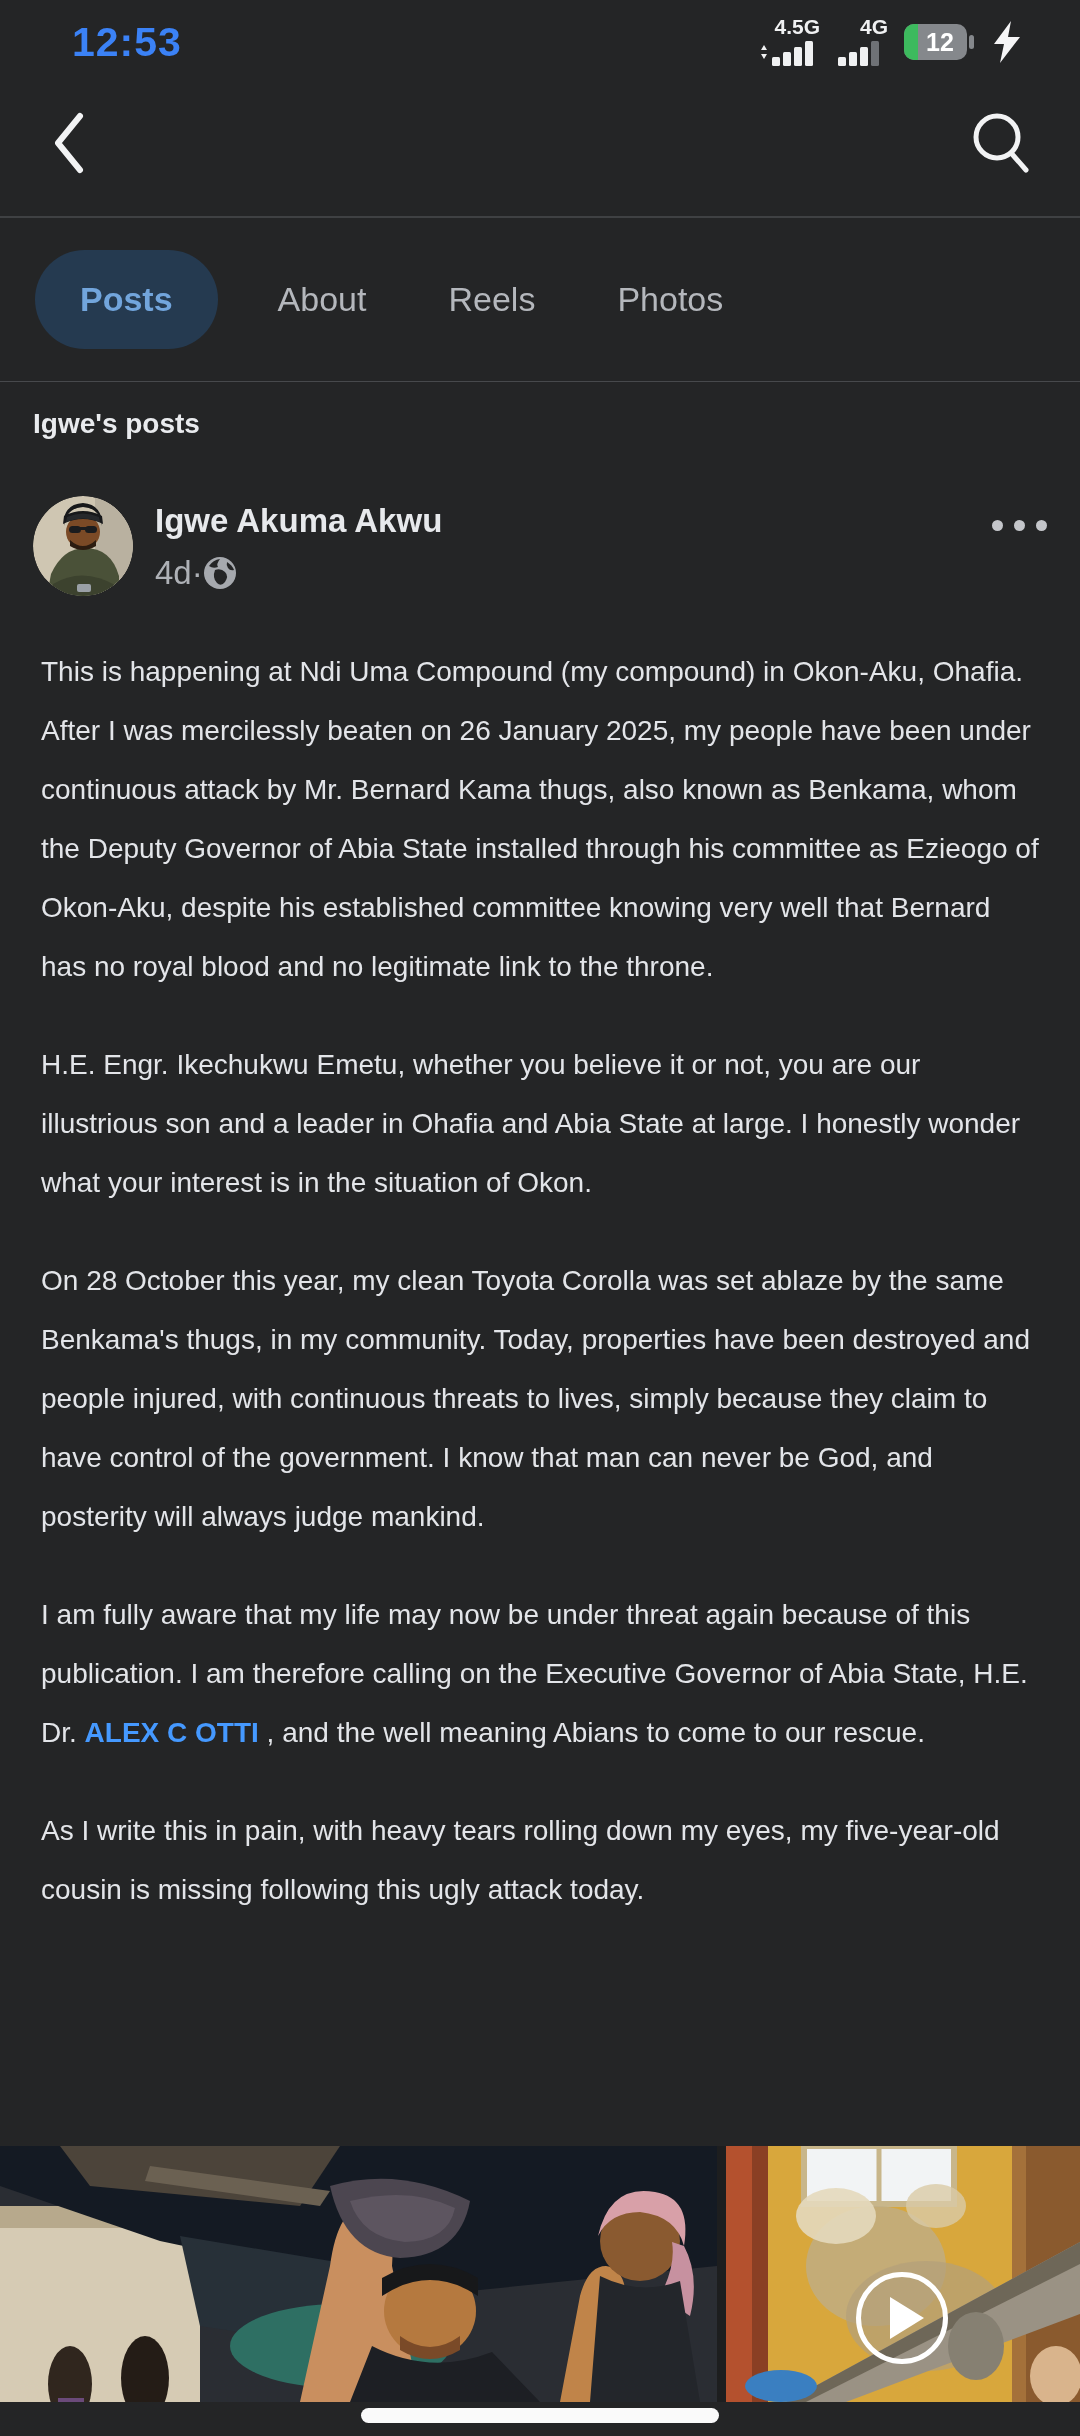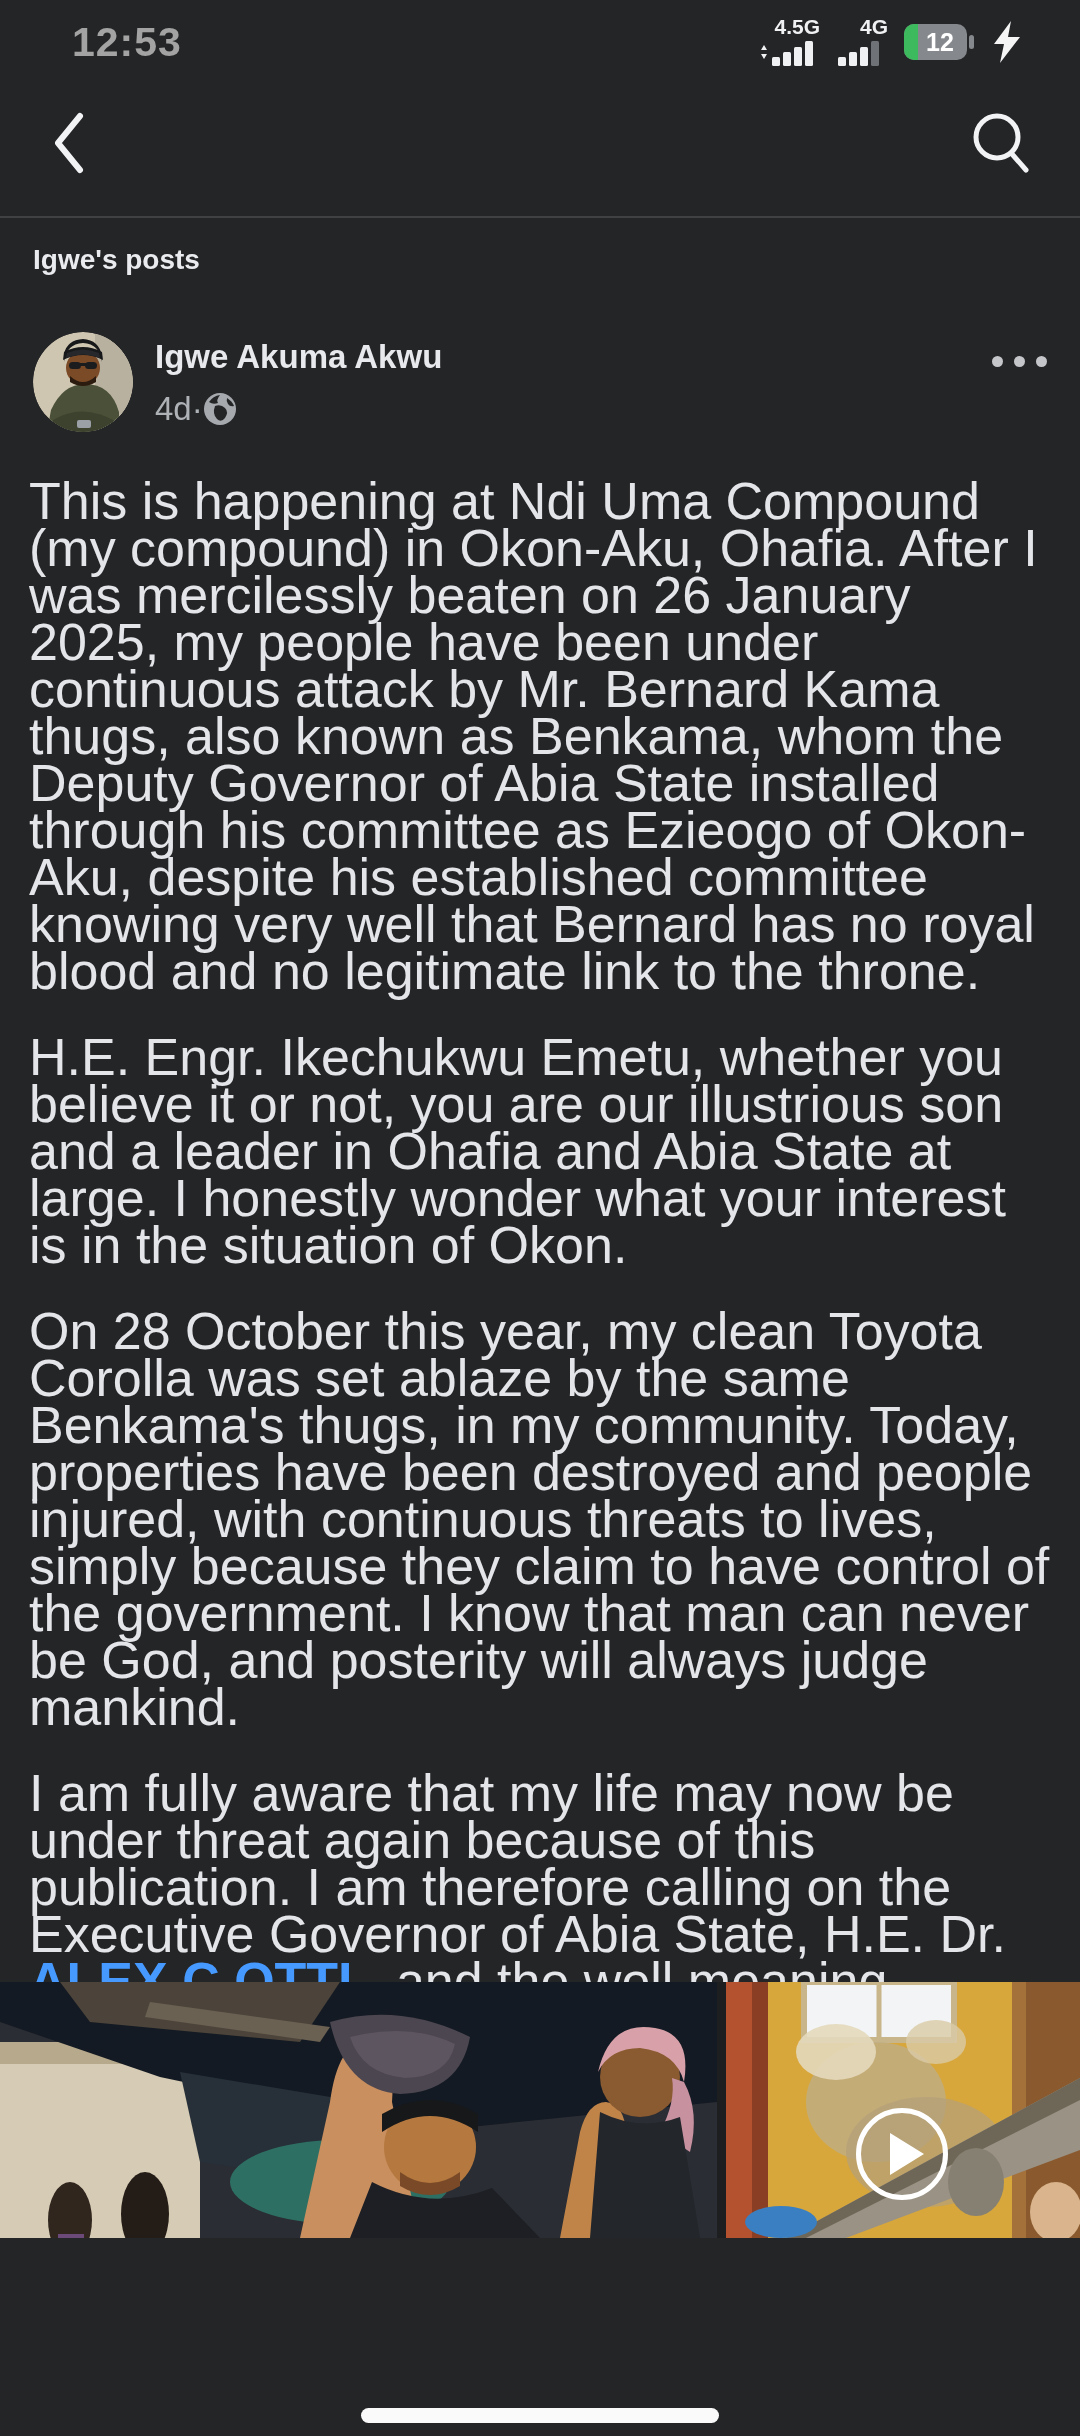--- a/index.html
+++ b/index.html
@@ -4,21 +4,21 @@
 <style>
   html,body{margin:0;padding:0;background:#000;}
   *{box-sizing:border-box;}
   .screen{
     position:relative;width:1080px;height:2436px;background:#242526;
     font-family:"Liberation Sans", sans-serif;color:#e4e6eb;overflow:hidden;
   }
   
   .statusbar{height:70px;display:flex;align-items:center;justify-content:space-between;
     padding:14px 58px 0 72px;}
-  .time{font-size:41px;font-weight:bold;color:#a3a3a3;letter-spacing:1px;}
+  .time{font-size:41px;font-weight:bold;color:#3b82f6;letter-spacing:1px;}
   .status-right{display:flex;align-items:center;gap:16px;}
   .netgroup{display:flex;flex-direction:column;align-items:flex-end;line-height:1;text-align:center;}
   .netlabel{font-size:21px;font-weight:bold;color:#f0f1f2;margin-bottom:1px;}
   
   .navbar{height:148px;display:flex;align-items:center;justify-content:space-between;
     padding:0 48px 0 52px;border-bottom:2px solid #3f4143;}
   
   .tabsrow{height:164px;display:flex;align-items:center;padding-left:35px;
     border-bottom:1px solid #47494c;}
   .tab{font-size:34px;color:#b4b7bc;margin-right:62px;padding:0 10px;}
@@ -30,21 +30,21 @@
   
   .post-header{display:flex;align-items:flex-start;padding:30px 33px 0 33px;height:176px;}
   .avatar{width:100px;height:100px;border-radius:50%;overflow:hidden;flex:0 0 auto;}
   .head-text{margin-left:22px;padding-top:6px;flex:1;}
   .author{font-size:33px;font-weight:bold;color:#e7e9ec;line-height:1.15;}
   .meta{display:flex;align-items:center;margin-top:14px;color:#aeb1b6;font-size:33px;}
   .metadot{font-size:33px;color:#aeb1b6;}
   .more-btn{display:flex;gap:11px;padding-top:24px;}
   .more-btn i{width:11px;height:11px;border-radius:50%;background:#c4c6ca;display:block;}
   
-  .post-body{margin:0 29px;height:1504px;overflow:hidden;font-size:52px;line-height:47px;color:#e3e5e9;}
+  .post-body{margin:0 41px;height:1504px;overflow:hidden;font-size:28px;line-height:59px;color:#e3e5e9;}
   .post-body p{margin:0 0 39px 0;}
   .mention{color:#4599ff;font-weight:bold;}
   
   .media-row{height:256px;display:flex;gap:9px;background:#1d1e1f;}
   .media-tile{position:relative;overflow:hidden;height:100%;}
   .media-left{width:717px;}
   .media-right{flex:1;}
   .media-tile svg{display:block;width:100%;height:100%;}
   .play-overlay{position:absolute;left:130px;top:126px;width:92px;height:92px;border:5px solid #fff;
     border-radius:50%;display:flex;align-items:center;justify-content:center;}
@@ -97,20 +97,26 @@
   <div class="navbar">
     <svg width="34" height="62" viewBox="0 0 34 62">
       <polyline points="28,4 6,31 28,58" fill="none" stroke="#f2f3f4" stroke-width="6" stroke-linecap="round" stroke-linejoin="round"></polyline>
     </svg>
     <svg width="62" height="64" viewBox="0 0 62 64">
       <circle cx="27" cy="26" r="21" fill="none" stroke="#f2f3f4" stroke-width="5"></circle>
       <line x1="42" y1="43" x2="56" y2="59" stroke="#f2f3f4" stroke-width="5" stroke-linecap="round"></line>
     </svg>
   </div>
 
+  <div class="tabsrow">
+    <span class="tab active">Posts</span>
+    <span class="tab">About</span>
+    <span class="tab">Reels</span>
+    <span class="tab">Photos</span>
+  </div>
 
   <div class="section-title-row">
     <span class="section-title">Igwe's posts</span>
   </div>
 
   <div class="post-header">
     <span class="avatar">
       <svg viewBox="0 0 100 100" width="100" height="100">
         <defs>
             <clipPath id="avclip">

